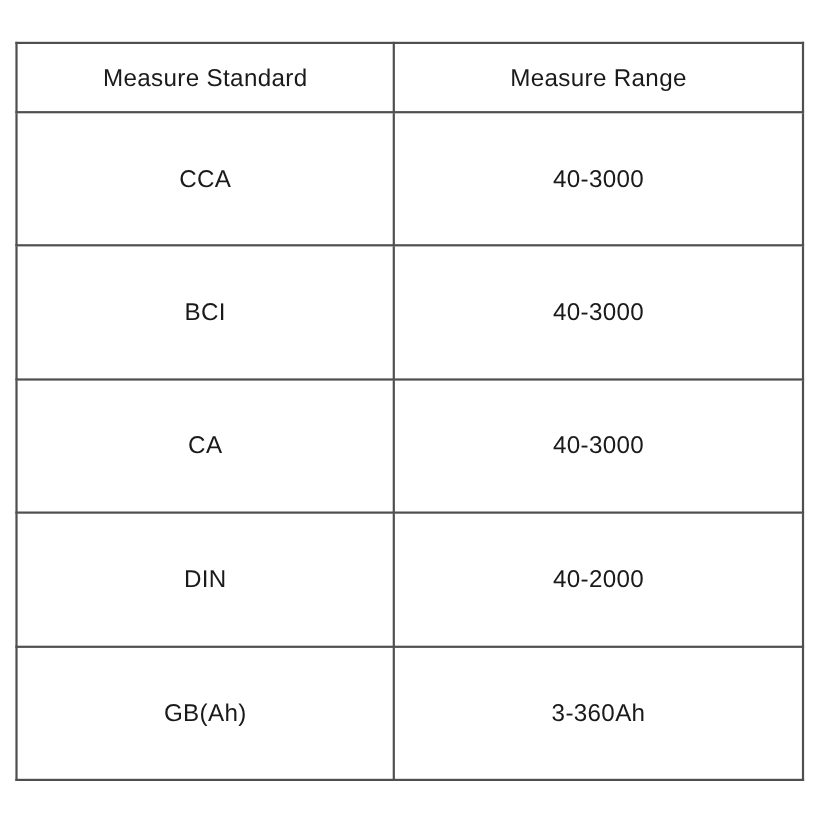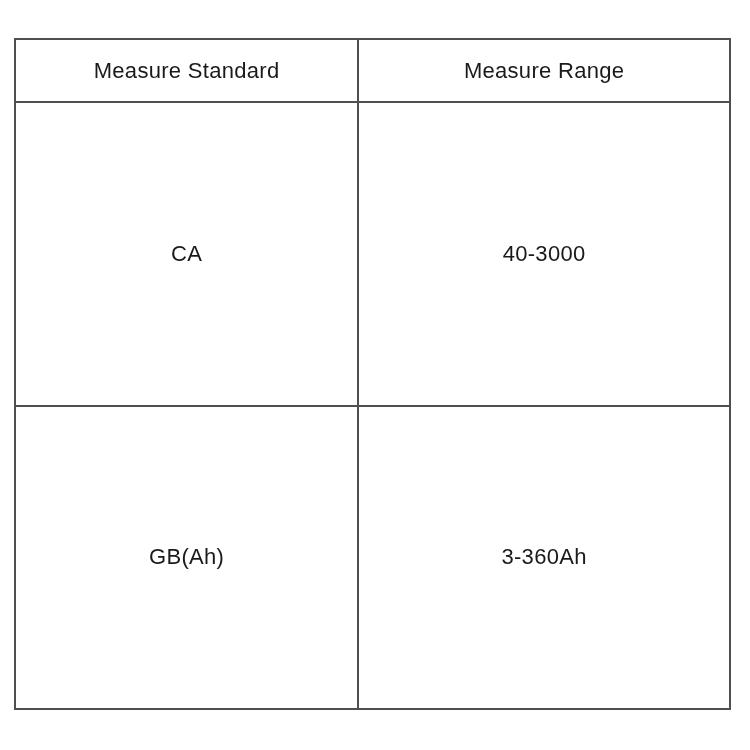--- a/index.html
+++ b/index.html
@@ -49,22 +49,34 @@
       <col class="col-range">
     </colgroup>
     <thead>
       <tr>
         <th>Measure Standard</th>
         <th>Measure Range</th>
       </tr>
     </thead>
     <tbody>
       <tr>
+        <td>CCA</td>
+        <td>40-3000</td>
+      </tr>
+      <tr>
+        <td>BCI</td>
+        <td>40-3000</td>
+      </tr>
+      <tr>
         <td>CA</td>
         <td>40-3000</td>
+      </tr>
+      <tr>
+        <td>DIN</td>
+        <td>40-2000</td>
       </tr>
       <tr>
         <td>GB(Ah)</td>
         <td>3-360Ah</td>
       </tr>
     </tbody>
   </table>
 </div>
 
 </body></html>

